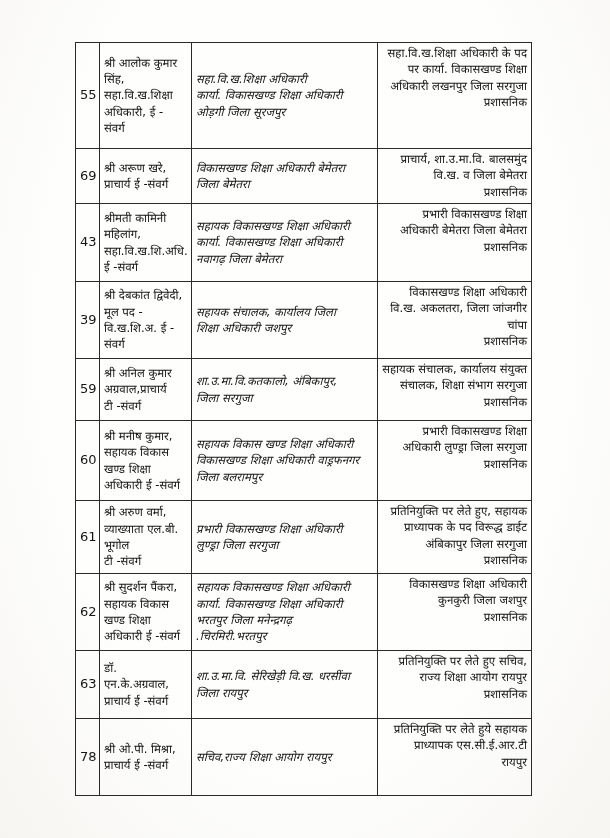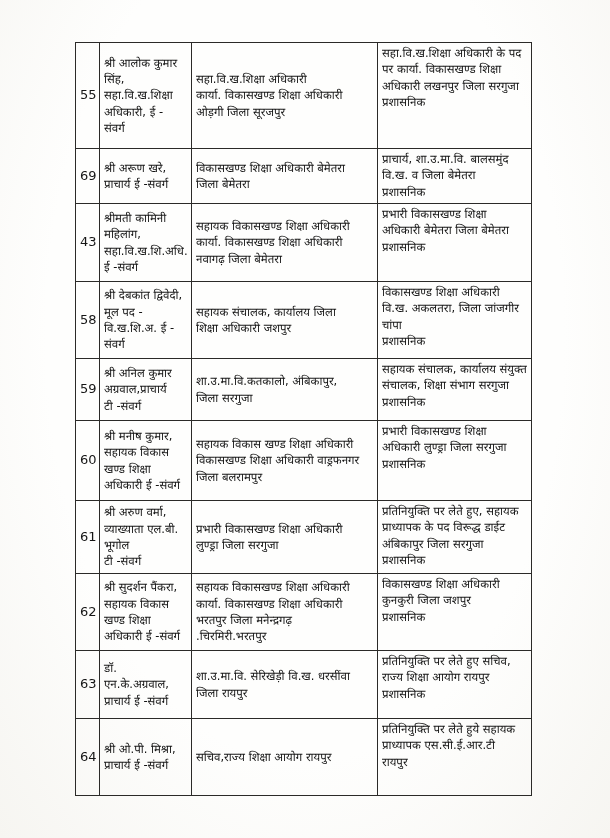--- a/index.html
+++ b/index.html
@@ -37,23 +37,25 @@
     text-align: center;
     vertical-align: middle;
     font-size: 13px;
     padding: 0 1px;
   }
   td.name {
     vertical-align: middle;
   }
   td.cur {
     vertical-align: middle;
+    font-style: italic;
   }
   td.new {
     vertical-align: top;
+    text-align: right;
   }
 </style>
 </head>
 <body>
 
 <div class="scan-page">
   <table class="transfer-table">
     <colgroup>
       <col style="width:24px">
       <col style="width:92px">
@@ -93,21 +95,21 @@
 सहा.वि.ख.शि.अधि.
 ई -संवर्ग</td>
         <td class="cur">सहायक विकासखण्ड शिक्षा अधिकारी
 कार्या. विकासखण्ड शिक्षा अधिकारी
 नवागढ़ जिला बेमेतरा</td>
         <td class="new">प्रभारी विकासखण्ड शिक्षा
 अधिकारी बेमेतरा जिला बेमेतरा
 प्रशासनिक</td>
       </tr>
       <tr style="height:77px">
-        <td class="sn">58</td>
+        <td class="sn">39</td>
         <td class="name">श्री देबकांत द्विवेदी,
 मूल पद -
 वि.ख.शि.अ. ई -
 संवर्ग</td>
         <td class="cur">सहायक संचालक, कार्यालय जिला
 शिक्षा अधिकारी जशपुर</td>
         <td class="new">विकासखण्ड शिक्षा अधिकारी
 वि.ख. अकलतरा, जिला जांजगीर
 चांपा
 प्रशासनिक</td>
@@ -168,21 +170,21 @@
         <td class="name">डॉ.
 एन.के.अग्रवाल,
 प्राचार्य ई -संवर्ग</td>
         <td class="cur">शा.उ.मा.वि. सेरिखेड़ी वि.ख. धरसींवा
 जिला रायपुर</td>
         <td class="new">प्रतिनियुक्ति पर लेते हुए सचिव,
 राज्य शिक्षा आयोग रायपुर
 प्रशासनिक</td>
       </tr>
       <tr style="height:77px">
-        <td class="sn">64</td>
+        <td class="sn">78</td>
         <td class="name">श्री ओ.पी. मिश्रा,
 प्राचार्य ई -संवर्ग</td>
         <td class="cur">सचिव,राज्य शिक्षा आयोग रायपुर</td>
         <td class="new">प्रतिनियुक्ति पर लेते हुये सहायक
 प्राध्यापक एस.सी.ई.आर.टी
 रायपुर</td>
       </tr>
     </tbody>
   </table>
 </div>

